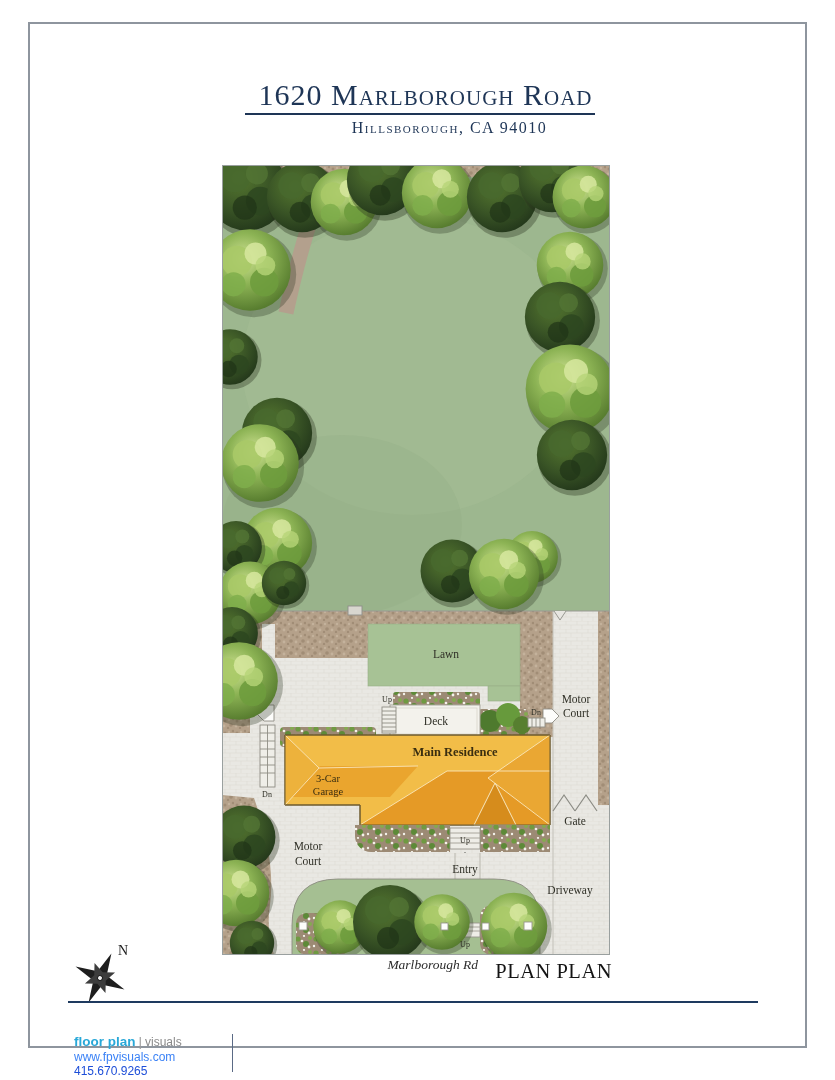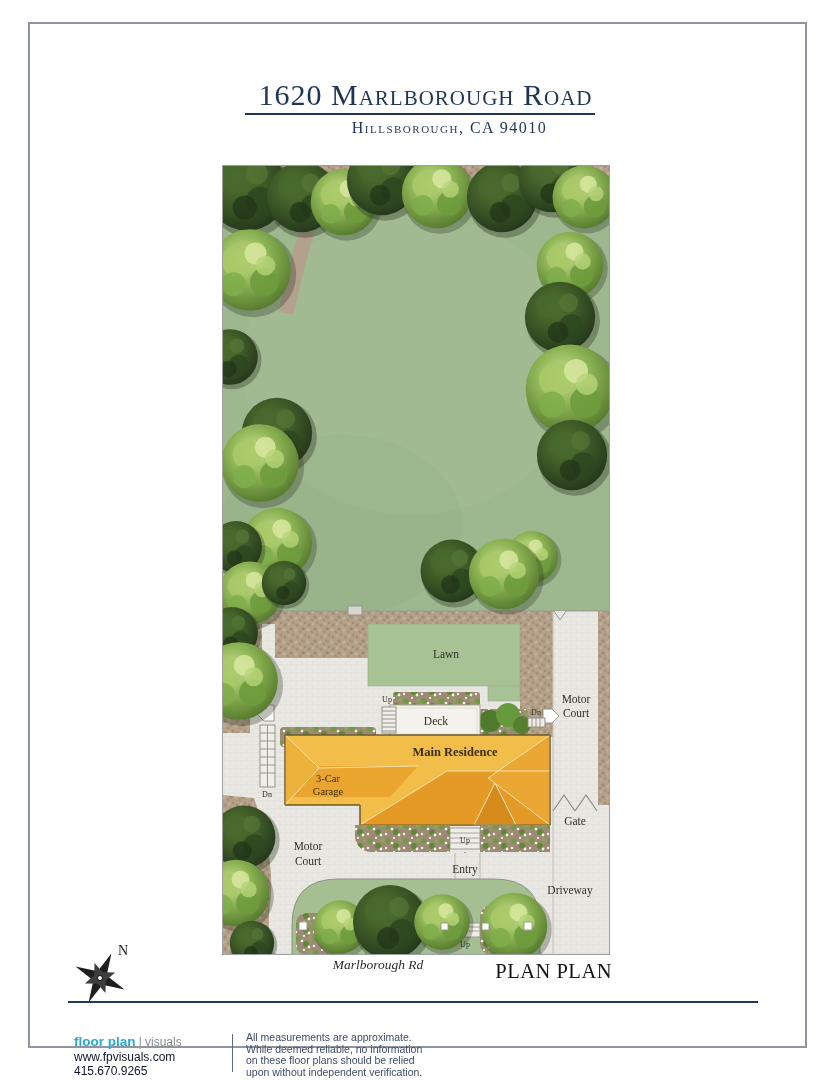--- a/index.html
+++ b/index.html
@@ -13,36 +13,36 @@
   .hdr-rule{position:absolute;left:245px;top:113px;width:350px;height:2px;background:#1e3556;}
   .hdr-sub{top:119px;font-size:16px;font-variant:small-caps;letter-spacing:1.5px;margin-left:48px;}
   
   #plan{position:absolute;left:222px;top:165px;width:388px;height:790px;border-radius:6px;}
   svg text{font-family:"Liberation Serif",serif;fill:#2f2f26;}
   .lbl{font-size:11.5px;}
   .lbl-sm{font-size:8px;}
   .lbl-house{font-size:12.5px;font-weight:bold;fill:#3a2e10;}
   .lbl-garage{font-size:10.5px;fill:#3a2e10;}
   
-  .street{position:absolute;left:278px;top:957px;width:200px;text-align:center;
+  .street{position:absolute;left:278px;top:957px;width:200px;text-align:right;
         font-style:italic;font-size:13.5px;color:#2b2b2b;}
   .siteplan-cap{position:absolute;left:452px;top:960px;width:160px;text-align:right;
         font-size:20.5px;letter-spacing:.5px;color:#141414;}
   
   #compass{position:absolute;left:70px;top:936px;}
   #compass text{font-size:14px;fill:#1a1a1a;}
   
   .ft-line{position:absolute;left:68px;top:1001px;width:690px;height:2px;background:#1e3a5f;}
   .ft{font-family:"Liberation Sans",sans-serif;position:absolute;margin-top:28px;}
   .ft-logo{left:74px;top:1006px;font-size:13.5px;}
   .ft-logo .fp{color:#29a8d8;font-weight:bold;}
   .ft-logo .bar{color:#9a9a9a;font-weight:normal;padding:0 3px;}
   .ft-logo .vs{color:#8a8a8a;font-size:12px;}
-  .ft-web{left:74px;top:1022px;font-size:12px;color:#0f172a;}
-  .ft-phone{left:74px;top:1036px;font-size:12px;color:#0f172a;}
+  .ft-web{left:74px;top:1022px;font-size:12px;color:#3b82f6;}
+  .ft-phone{left:74px;top:1036px;font-size:12px;color:#1d4ed8;}
   .ft-div{left:232px;top:1006px;width:1px;height:38px;background:#5a6a85;}
   .ft-disc{left:246px;top:1004px;font-size:10.5px;line-height:11.5px;color:#3d4c68;}
 </style>
 </head>
 <body>
 
 <div id="page">
   <div class="page-border"></div>
 
   <div class="hdr hdr-title" style="position:absolute;">1620 Marlborough Road</div>
@@ -275,19 +275,13 @@
   </svg>
 
   <div class="street">Marlborough Rd</div>
   <div class="siteplan-cap">PLAN PLAN</div>
 
   <div class="ft-line"></div>
   <div class="ft ft-logo"><span class="fp">floor plan</span><span class="bar">|</span><span class="vs">visuals</span></div>
   <div class="ft ft-web">www.fpvisuals.com</div>
   <div class="ft ft-phone">415.670.9265</div>
   <div class="ft ft-div"></div>
-  <div class="ft ft-disc">
-    <div>All measurements are approximate.</div>
-    <div>While deemed reliable, no information</div>
-    <div>on these floor plans should be relied</div>
-    <div>upon without independent verification.</div>
-  </div>
 </div>
 
 </body></html>

